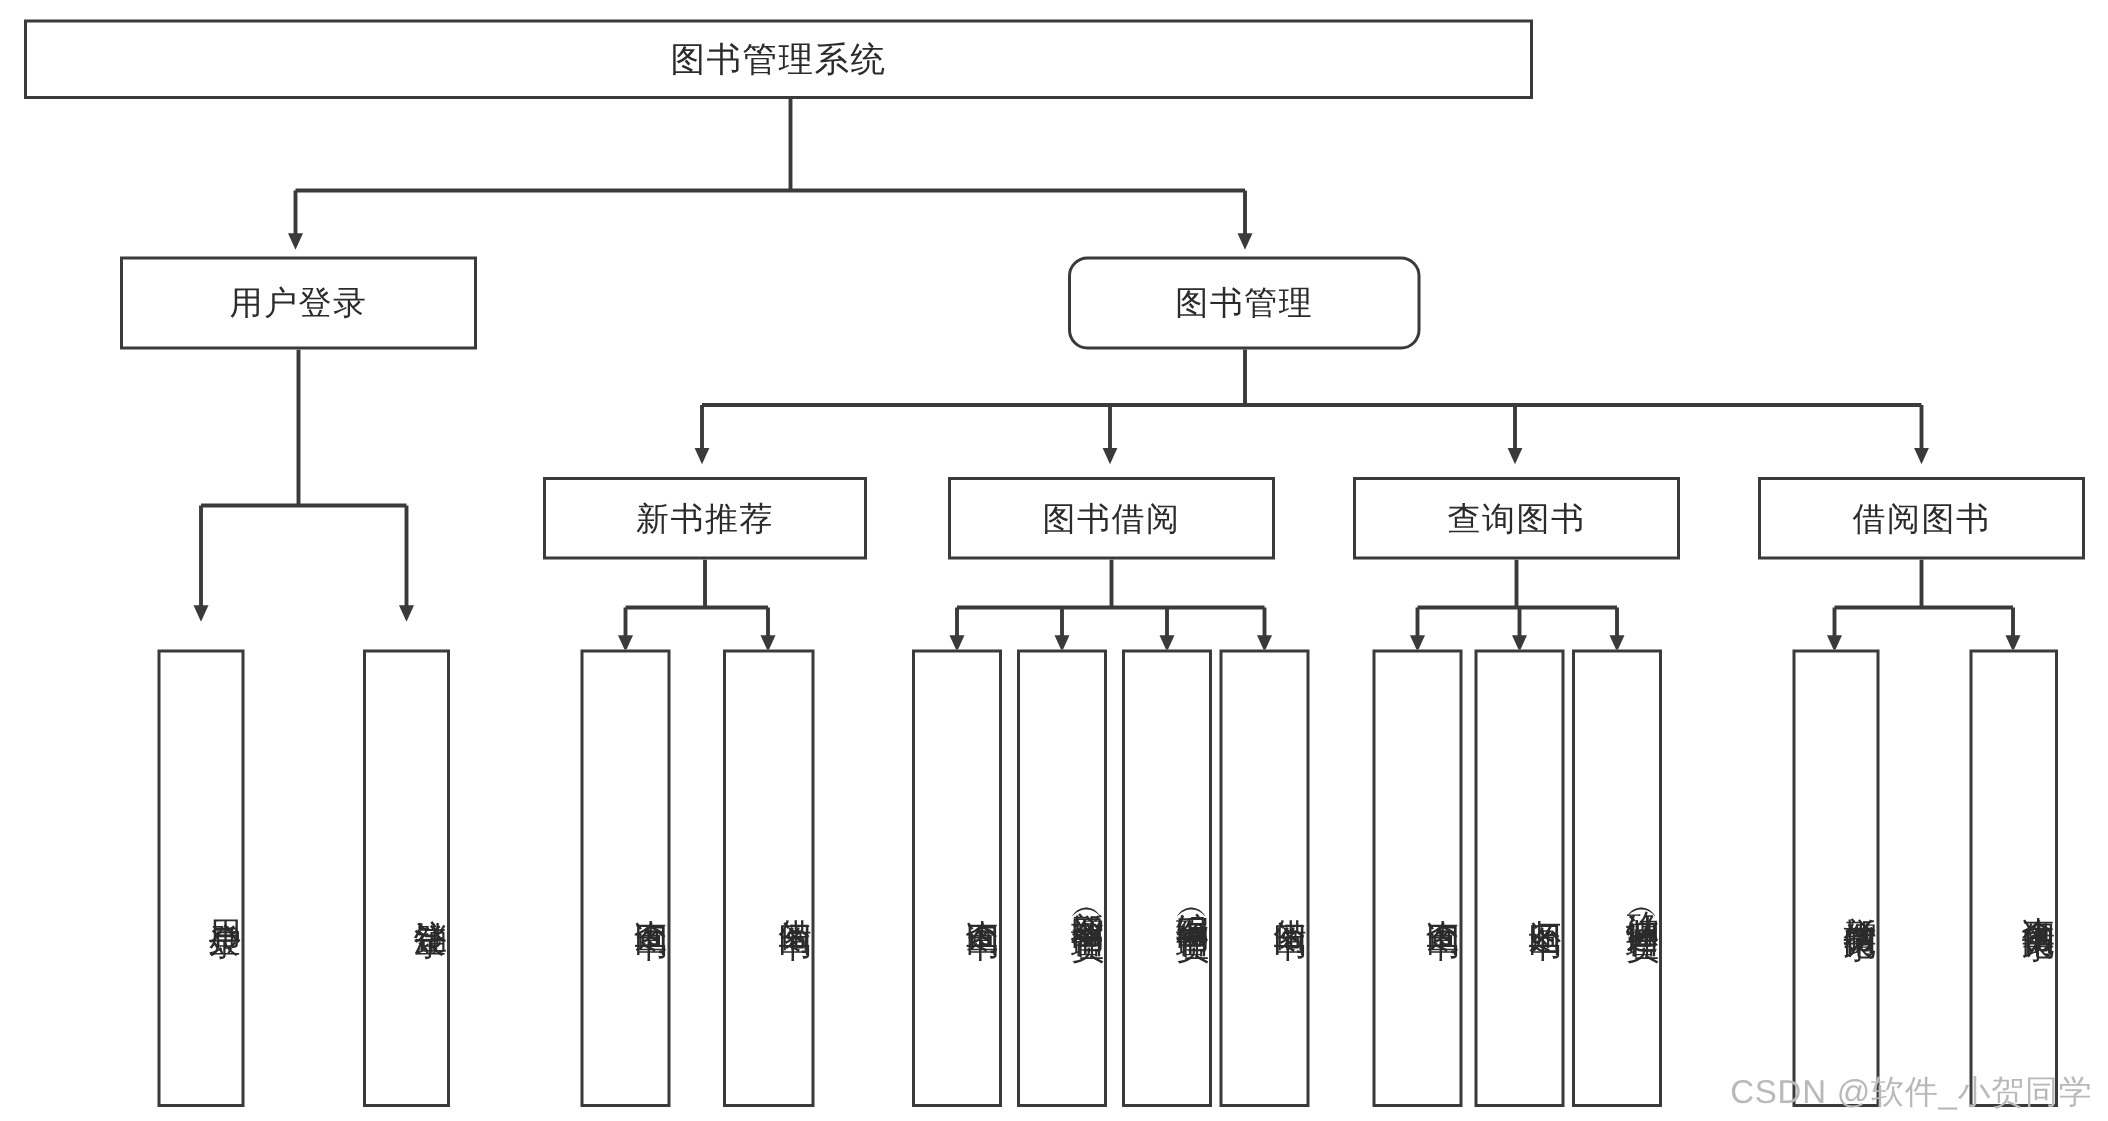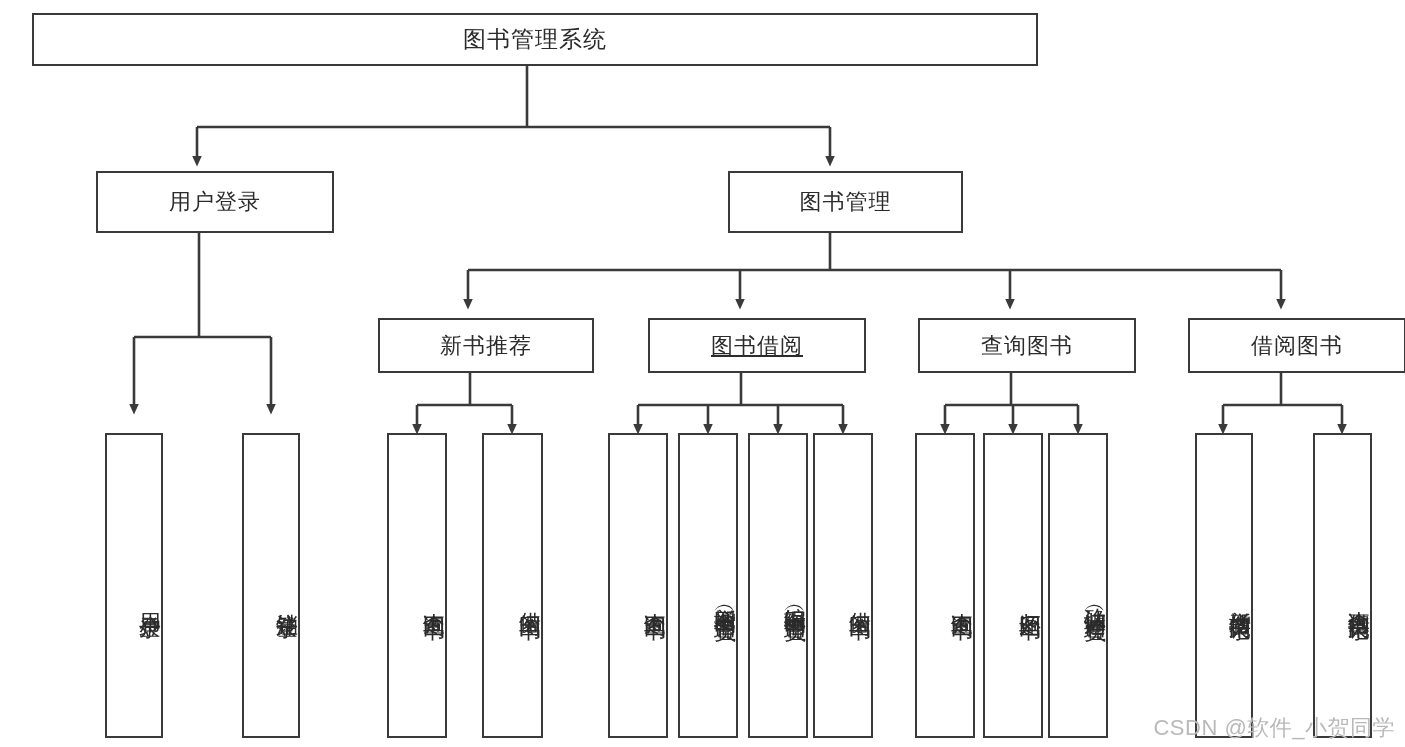--- a/index.html
+++ b/index.html
@@ -27,21 +27,20 @@
     border:2.5px solid #3a3a3a;
     display:flex;
     align-items:center;
     justify-content:center;
     color:#2b2b2b;
     z-index:2;
   }
   .node.h{
     font-size:22px;
     letter-spacing:1px;
-    margin-left:16px;
   }
   .node.v{
     writing-mode:vertical-rl;
     text-orientation:upright;
     font-size:22px;
     letter-spacing:2px;
     align-items:flex-start;
     justify-content:center;
     padding-top:26px;
     line-height:1.0;
@@ -119,28 +118,28 @@
     </g>
   </svg>
 
   <div class="node h root" style="left:16px;top:13px;width:1006px;height:53px;">
     <span>图书管理系统</span>
   </div>
 
   <div class="node h" style="left:80px;top:171px;width:238px;height:62px;">
     <span>用户登录</span>
   </div>
-  <div class="node h" style="left:712px;top:171px;width:235px;height:62px;">
+  <div class="node h" style="left:712px;top:171px;width:235px;height:62px;border-radius:13px;">
     <span>图书管理</span>
   </div>
 
   <div class="node h" style="left:362px;top:318px;width:216px;height:55px;">
     <span>新书推荐</span>
   </div>
-  <div class="node h" style="left:632px;top:318px;width:218px;height:55px;text-decoration:underline;">
+  <div class="node h" style="left:632px;top:318px;width:218px;height:55px;">
     <span>图书借阅</span>
   </div>
   <div class="node h" style="left:902px;top:318px;width:218px;height:55px;">
     <span>查询图书</span>
   </div>
   <div class="node h" style="left:1172px;top:318px;width:218px;height:55px;">
     <span>借阅图书</span>
   </div>
 
   <div class="node v" style="left:105px;top:433px;width:58px;height:305px;">

